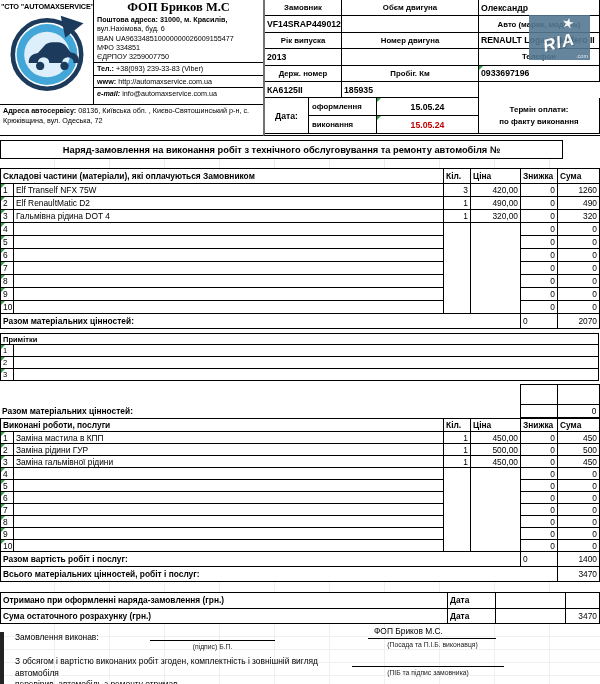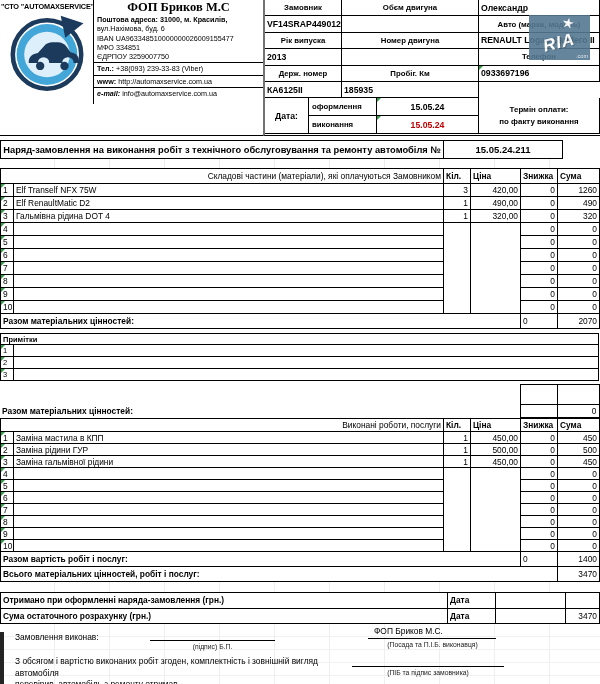--- a/index.html
+++ b/index.html
@@ -34,21 +34,21 @@
 
 .title{display:flex;height:19px;border:1.5px solid #000;margin-top:4px;width:563px}
 .title-text{flex:1;font-weight:bold;font-size:9.3px;display:flex;align-items:center;justify-content:center;white-space:nowrap}
 .title-num{width:119px;border-left:1.5px solid #000;font-weight:bold;font-size:9.5px;display:flex;align-items:center;justify-content:center}
 .strip{height:9px;background:repeating-linear-gradient(90deg,transparent 0 54px,#ececec 54px 55px)}
 .strip2{height:10px;background:repeating-linear-gradient(90deg,transparent 0 54px,#efefef 54px 55px)}
 
 table{border-collapse:collapse;table-layout:fixed;width:599px}
 .tt{border:1.5px solid #000}
 .tt td{border:1px solid #000;font-size:8.4px;padding:0 2px;height:13px;overflow:hidden;white-space:nowrap;position:relative}
-.hdr-desc{text-align:right;font-weight:normal;font-size:8.2px;height:15px !important}
+.hdr-desc{text-align:left;font-weight:bold;font-size:8.2px;height:15px !important}
 .hdr{font-weight:bold;font-size:8.2px}
 .c-num{font-size:7.5px}
 .c-qty,.c-price,.c-disc,.c-sum{text-align:right}
 .noh{border-top:none !important;border-bottom:none !important}
 .tot-lbl{font-weight:bold;height:15px !important}
 .tot-disc{text-align:left;height:15px !important}
 .tot-sum{text-align:right;height:15px !important}
 .grand-lbl{font-weight:bold;height:15px !important}
 .wk td{height:12px}
 
@@ -114,20 +114,23 @@
           <div class="ln"><span class="blb">Тел.:</span> <span>+38(093) 239-33-83 (Viber)</span></div>
         </div>
         <div class="grp bt">
           <div class="ln"><span class="blb">www:</span> <span>http://automaxservice.com.ua</span></div>
         </div>
         <div class="grp bt">
           <div class="ln"><span class="blb" style="font-style:italic">e-mail:</span> <span>info@automaxservice.com.ua</span></div>
         </div>
       </div>
     </div>
+    <div class="h-addr">
+      <span class="blb">Адреса автосервісу:</span> <span>08136, Київська обл. , Києво-Святошинський р-н, с. Крюківщина, вул. Одеська, 72</span>
+    </div>
   </div>
 
   <div class="h-right">
     <div class="cgrid">
       <div class="clabel">Замовник</div>
       <div class="clabel">Обєм двигуна</div>
       <div class="cvalue">Олександр</div>
       <div class="cvalue">VF14SRAP449012838</div>
       <div class="cvalue"></div>
       <div class="clabel">Авто (марка, модель)</div>
@@ -160,21 +163,20 @@
     <div class="wm-ria">
       <span class="wm-star">★</span>
       <span class="wm-ria-txt">RIA</span>
       <span class="wm-com">.com</span>
     </div>
   </div>
 </div>
 
 <div class="title">
   <div class="title-text">Наряд-замовлення на виконання робіт з технічного обслуговування та ремонту автомобіля №</div>
-  <div class="title-num">15.05.24.211</div>
 </div>
 <div class="strip"></div>
 
 <table class="tt">
   <colgroup>
       <col style="width:13px">
       <col style="width:430px">
       <col style="width:27px">
       <col style="width:50px">
       <col style="width:37px">

